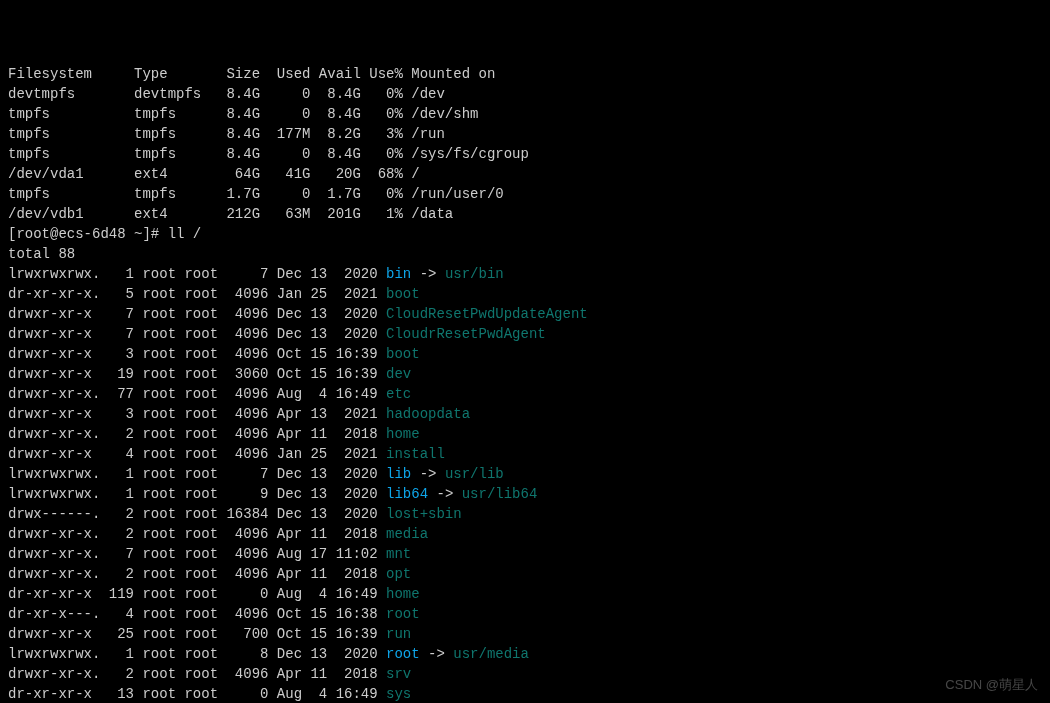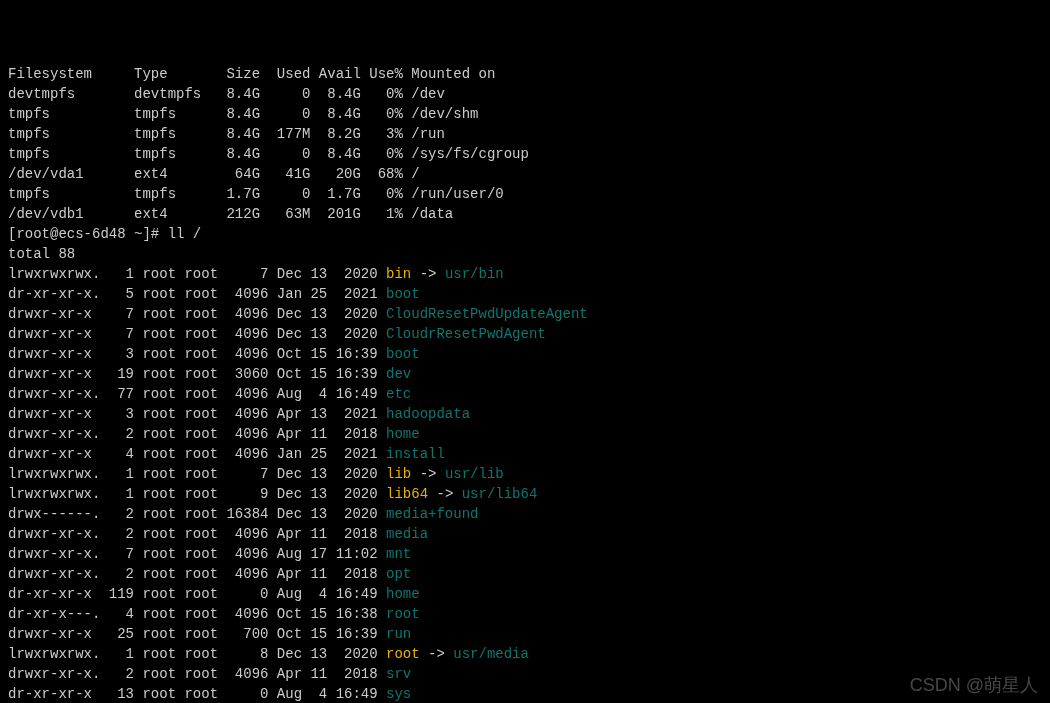--- a/index.html
+++ b/index.html
@@ -10,28 +10,28 @@
     font-family: "Consolas", "Monaco", "Courier New", monospace;
     font-size: 14px;
     line-height: 20px;
     white-space: pre;
     width: 1050px;
     height: 703px;
     overflow: hidden;
     box-sizing: border-box;
   }
   .blue { color: #0f766e; }
-  .cyan { color: #eab308; }
+  .cyan { color: #0ea5e9; }
   .watermark {
     position: fixed;
     right: 12px;
     bottom: 8px;
     color: rgba(200,200,200,0.35);
     font-family: sans-serif;
-    font-size: 18px;
+    font-size: 13px;
   }
 </style>
 </head>
 <body>
 
 
 <div id="term">Filesystem     Type       Size  Used Avail Use% Mounted on
 devtmpfs       devtmpfs   8.4G     0  8.4G   0% /dev
 tmpfs          tmpfs      8.4G     0  8.4G   0% /dev/shm
 tmpfs          tmpfs      8.4G  177M  8.2G   3% /run
@@ -46,21 +46,21 @@
 drwxr-xr-x    7 root root  4096 Dec 13  2020 <span class="blue">CloudResetPwdUpdateAgent</span>
 drwxr-xr-x    7 root root  4096 Dec 13  2020 <span class="blue">CloudrResetPwdAgent</span>
 drwxr-xr-x    3 root root  4096 Oct 15 16:39 <span class="blue">boot</span>
 drwxr-xr-x   19 root root  3060 Oct 15 16:39 <span class="blue">dev</span>
 drwxr-xr-x.  77 root root  4096 Aug  4 16:49 <span class="blue">etc</span>
 drwxr-xr-x    3 root root  4096 Apr 13  2021 <span class="blue">hadoopdata</span>
 drwxr-xr-x.   2 root root  4096 Apr 11  2018 <span class="blue">home</span>
 drwxr-xr-x    4 root root  4096 Jan 25  2021 <span class="blue">install</span>
 lrwxrwxrwx.   1 root root     7 Dec 13  2020 <span class="cyan">lib</span> -&gt; <span class="blue">usr/lib</span>
 lrwxrwxrwx.   1 root root     9 Dec 13  2020 <span class="cyan">lib64</span> -&gt; <span class="blue">usr/lib64</span>
-drwx------.   2 root root 16384 Dec 13  2020 <span class="blue">media+found</span>
+drwx------.   2 root root 16384 Dec 13  2020 <span class="blue">lost+sbin</span>
 drwxr-xr-x.   2 root root  4096 Apr 11  2018 <span class="blue">media</span>
 drwxr-xr-x.   7 root root  4096 Aug 17 11:02 <span class="blue">mnt</span>
 drwxr-xr-x.   2 root root  4096 Apr 11  2018 <span class="blue">opt</span>
 dr-xr-xr-x  119 root root     0 Aug  4 16:49 <span class="blue">home</span>
 dr-xr-x---.   4 root root  4096 Oct 15 16:38 <span class="blue">root</span>
 drwxr-xr-x   25 root root   700 Oct 15 16:39 <span class="blue">run</span>
 lrwxrwxrwx.   1 root root     8 Dec 13  2020 <span class="cyan">root</span> -&gt; <span class="blue">usr/media</span>
 drwxr-xr-x.   2 root root  4096 Apr 11  2018 <span class="blue">srv</span>
 dr-xr-xr-x   13 root root     0 Aug  4 16:49 <span class="blue">sys</span>
 drwxrwxrwt.  57 root root 12288 Oct 15 16:39 

